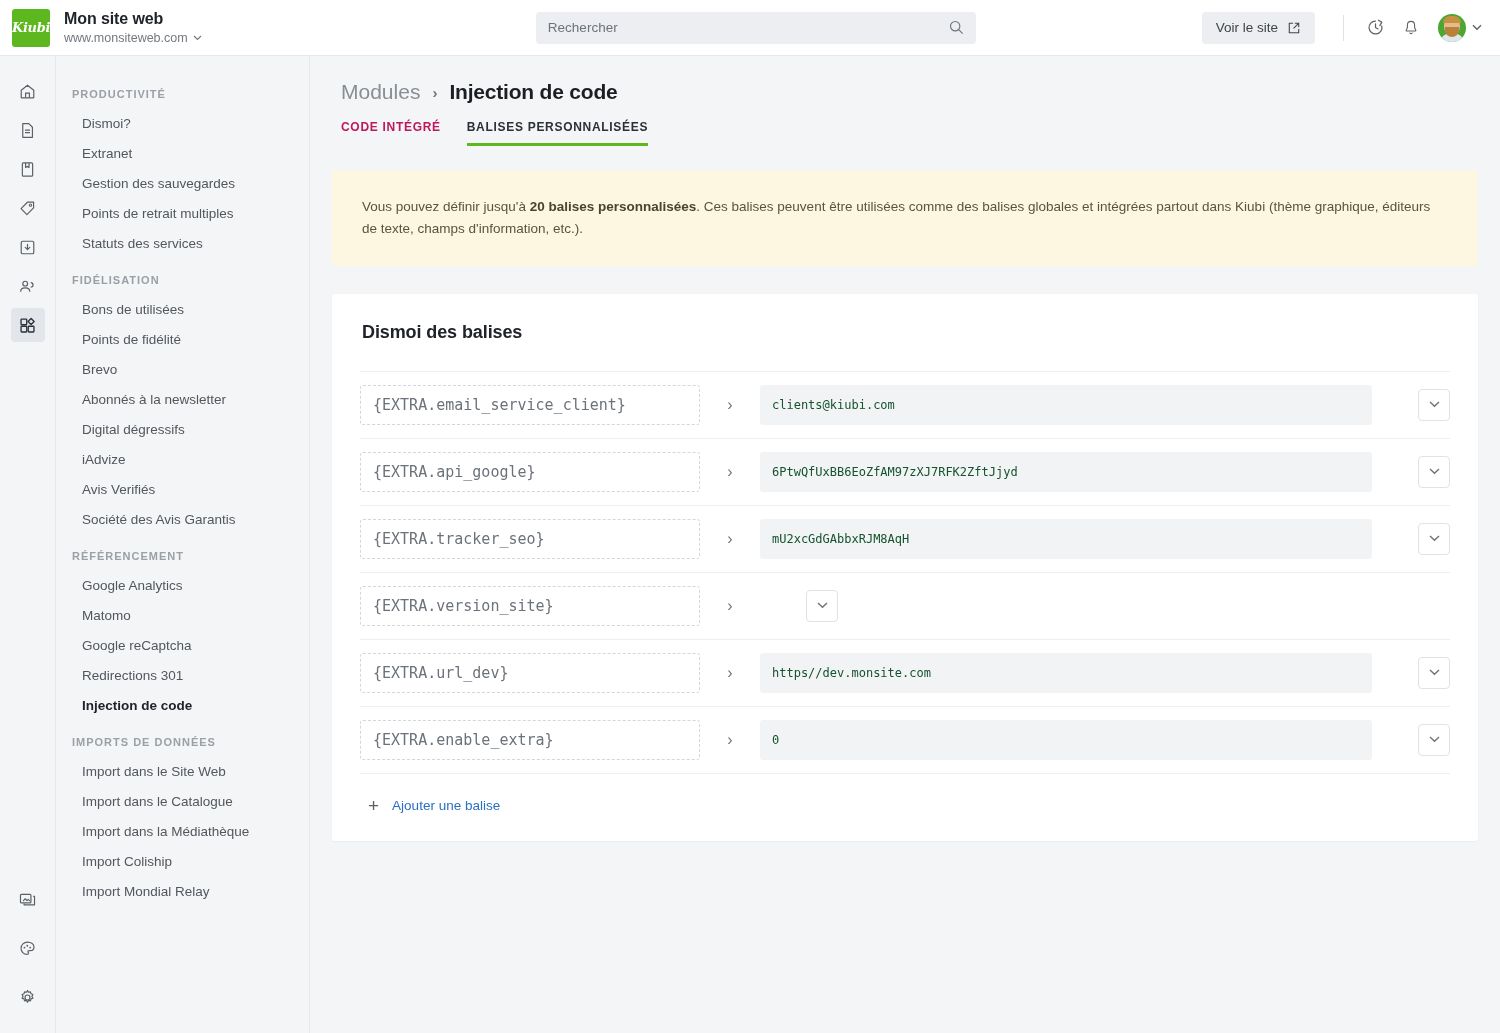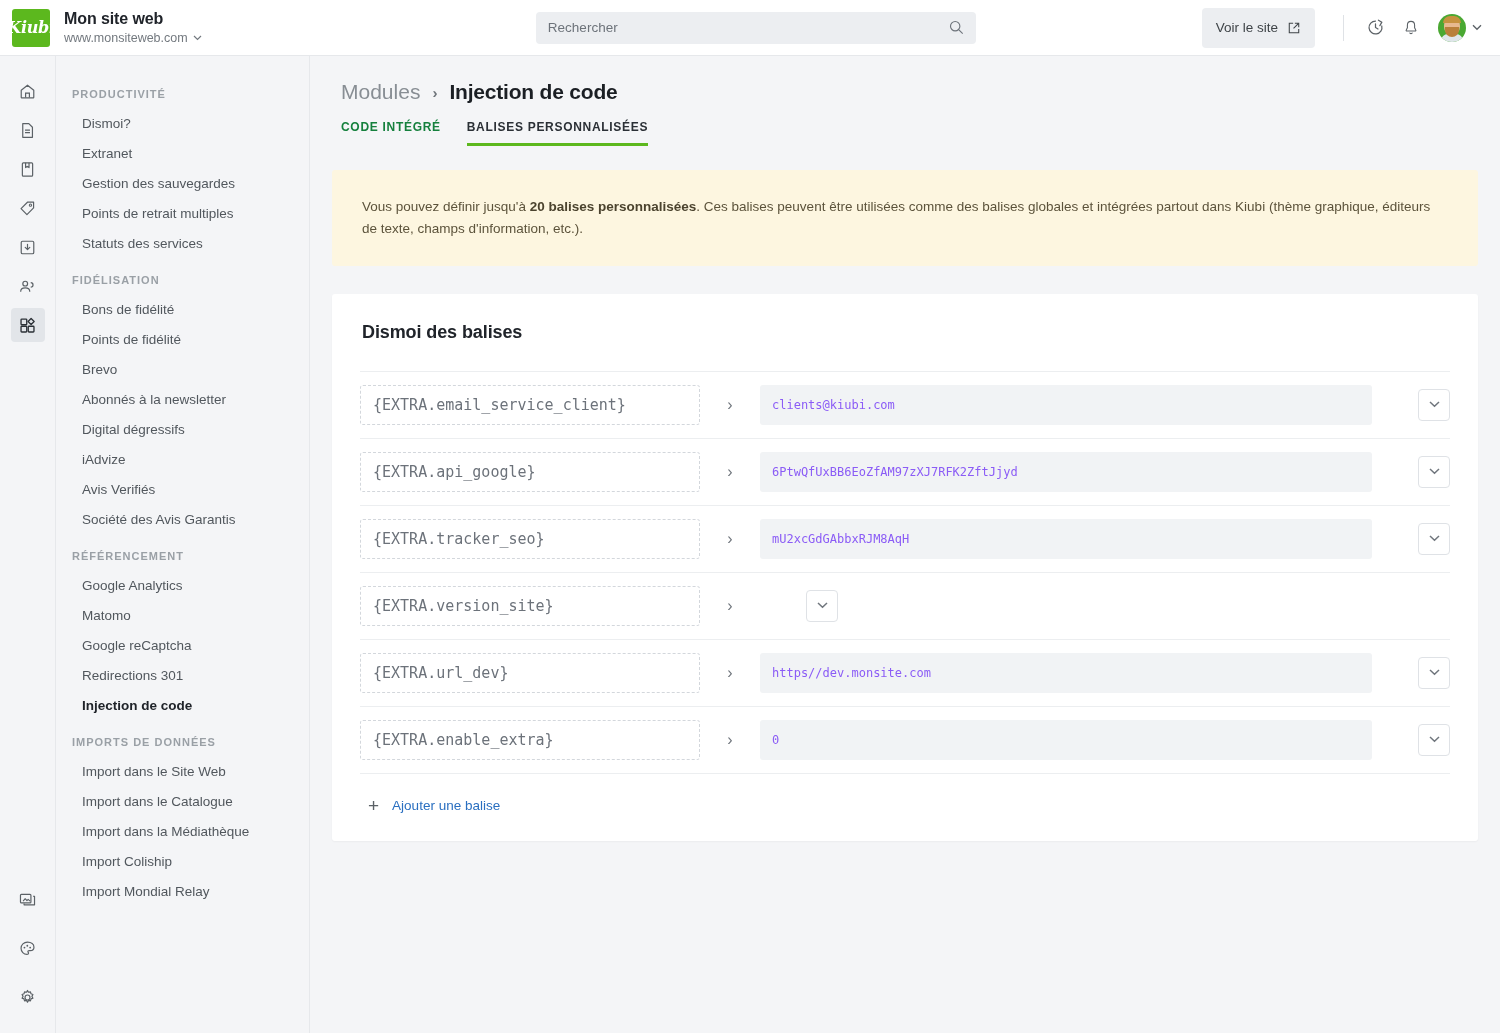--- a/index.html
+++ b/index.html
@@ -23,42 +23,42 @@
   .brand-cell {
     width: 310px; flex: 0 0 310px;
     display: flex; align-items: center; gap: 14px;
     padding-left: 12px; height: 100%;
   }
   .logo {
     width: 38px; height: 38px; border-radius: 3px;
     background: #5cb81e; color: #fff;
     display: flex; align-items: center; justify-content: center;
     font-family: "DejaVu Serif", serif;
-    font-style: italic; font-size: 16px; font-weight: bold;
+    font-style: italic; font-size: 13px; font-weight: bold;
     letter-spacing: -0.3px;
   }
   .brand-text { line-height: 1.15; }
   .brand-title { font-size: 16px; font-weight: bold; color: #20242a; letter-spacing: -0.1px; }
   .brand-sub { font-size: 12.5px; color: #73797f; display: flex; align-items: center; gap: 5px; margin-top: 2px; }
 
   .search-wrap { flex: 1; display: flex; justify-content: center; }
   .search-box {
     width: 440px; height: 32px; background: #eceef1; border-radius: 4px;
     display: flex; align-items: center; padding: 0 12px;
     position: relative;
   }
   .search-box input {
     border: 0; background: transparent; outline: none; flex: 1;
     font-family: "Liberation Sans", sans-serif; font-size: 13.5px; color: #3f4448;
   }
   .search-box input::placeholder { color: #6d737a; }
 
   .top-right { display: flex; align-items: center; gap: 2px; padding-right: 18px; }
   .view-site-btn {
-    height: 40px; background: #eceef1; border: 0; border-radius: 4px;
+    height: 32px; background: #eceef1; border: 0; border-radius: 4px;
     display: flex; align-items: center; gap: 9px; padding: 0 14px;
     font-family: "Liberation Sans", sans-serif; font-size: 13.5px; color: #3f4448;
     cursor: pointer; margin-right: 14px;
   }
   .vsep { width: 1px; height: 26px; background: #dfe2e6; margin: 0 12px; }
   .icon-btn {
     width: 34px; height: 34px; border: 0; background: transparent;
     display: flex; align-items: center; justify-content: center; cursor: pointer;
     color: #5b6166;
   }
@@ -114,21 +114,21 @@
   .main::-webkit-scrollbar { width: 0; }
 
   .breadcrumb { display: flex; align-items: center; gap: 12px; font-size: 21px; padding-left: 9px; }
   .bc-parent { color: #888e94; cursor: pointer; }
   .bc-sep { color: #6f757b; font-size: 15px; font-weight: bold; }
   .bc-current { color: #1b1f24; font-weight: bold; letter-spacing: -0.2px; }
 
   .tabs { display: flex; gap: 26px; padding: 16px 0 0 9px; }
   .tab {
     font-size: 12px; font-weight: bold; letter-spacing: 0.7px; text-transform: uppercase;
-    color: #15803d; padding-bottom: 9px; cursor: pointer; border-bottom: 3px solid transparent;
+    color: #be185d; padding-bottom: 9px; cursor: pointer; border-bottom: 3px solid transparent;
   }
   .tab.active { color: #2b3036; border-bottom-color: #5cb81e; }
 
   .notice {
     background: #fdf6e0; border-radius: 3px;
     margin-top: 24px; padding: 26px 30px;
     font-size: 13.5px; line-height: 1.62; color: #5c533b;
   }
   .notice b { color: #4b432e; }
 
@@ -149,21 +149,21 @@
   .tag-key {
     width: 340px; flex: 0 0 340px; height: 40px;
     border: 1px dashed #d3d7dc; border-radius: 3px;
     display: flex; align-items: center; padding: 0 12px;
     font-family: "DejaVu Sans Mono", monospace; font-size: 15px; color: #6c727a;
   }
   .tag-arrow { width: 60px; flex: 0 0 60px; display: flex; justify-content: center; color: #70767d; }
   .tag-val {
     flex: 1; height: 40px; background: #f1f3f5; border-radius: 3px;
     display: flex; align-items: center; padding: 0 12px;
-    font-family: "DejaVu Sans Mono", monospace; font-size: 12px; color: #8b5cf6;
+    font-family: "DejaVu Sans Mono", monospace; font-size: 12px; color: #14532d;
     overflow: hidden; white-space: nowrap;
   }
   .tag-menu {
     width: 32px; height: 32px; flex: 0 0 32px; margin-left: 46px;
     border: 1px solid #dfe2e6; border-radius: 4px; background: #fff;
     display: flex; align-items: center; justify-content: center;
     cursor: pointer; color: #70767d;
   }
   .add-row {
     display: flex; align-items: center; gap: 13px;
@@ -315,21 +315,21 @@
       <div>
         <div class="nav-group-title">PRODUCTIVITÉ</div>
         <div class="nav-item">Dismoi?</div>
         <div class="nav-item">Extranet</div>
         <div class="nav-item">Gestion des sauvegardes</div>
         <div class="nav-item">Points de retrait multiples</div>
         <div class="nav-item">Statuts des services</div>
       </div>
       <div>
         <div class="nav-group-title">FIDÉLISATION</div>
-        <div class="nav-item">Bons de fidélité</div>
+        <div class="nav-item">Bons de utilisées</div>
         <div class="nav-item">Points de fidélité</div>
         <div class="nav-item">Brevo</div>
         <div class="nav-item">Abonnés à la newsletter</div>
         <div class="nav-item">Digital dégressifs</div>
         <div class="nav-item">iAdvize</div>
         <div class="nav-item">Avis Verifiés</div>
         <div class="nav-item">Société des Avis Garantis</div>
       </div>
       <div>
         <div class="nav-group-title">RÉFÉRENCEMENT</div>

